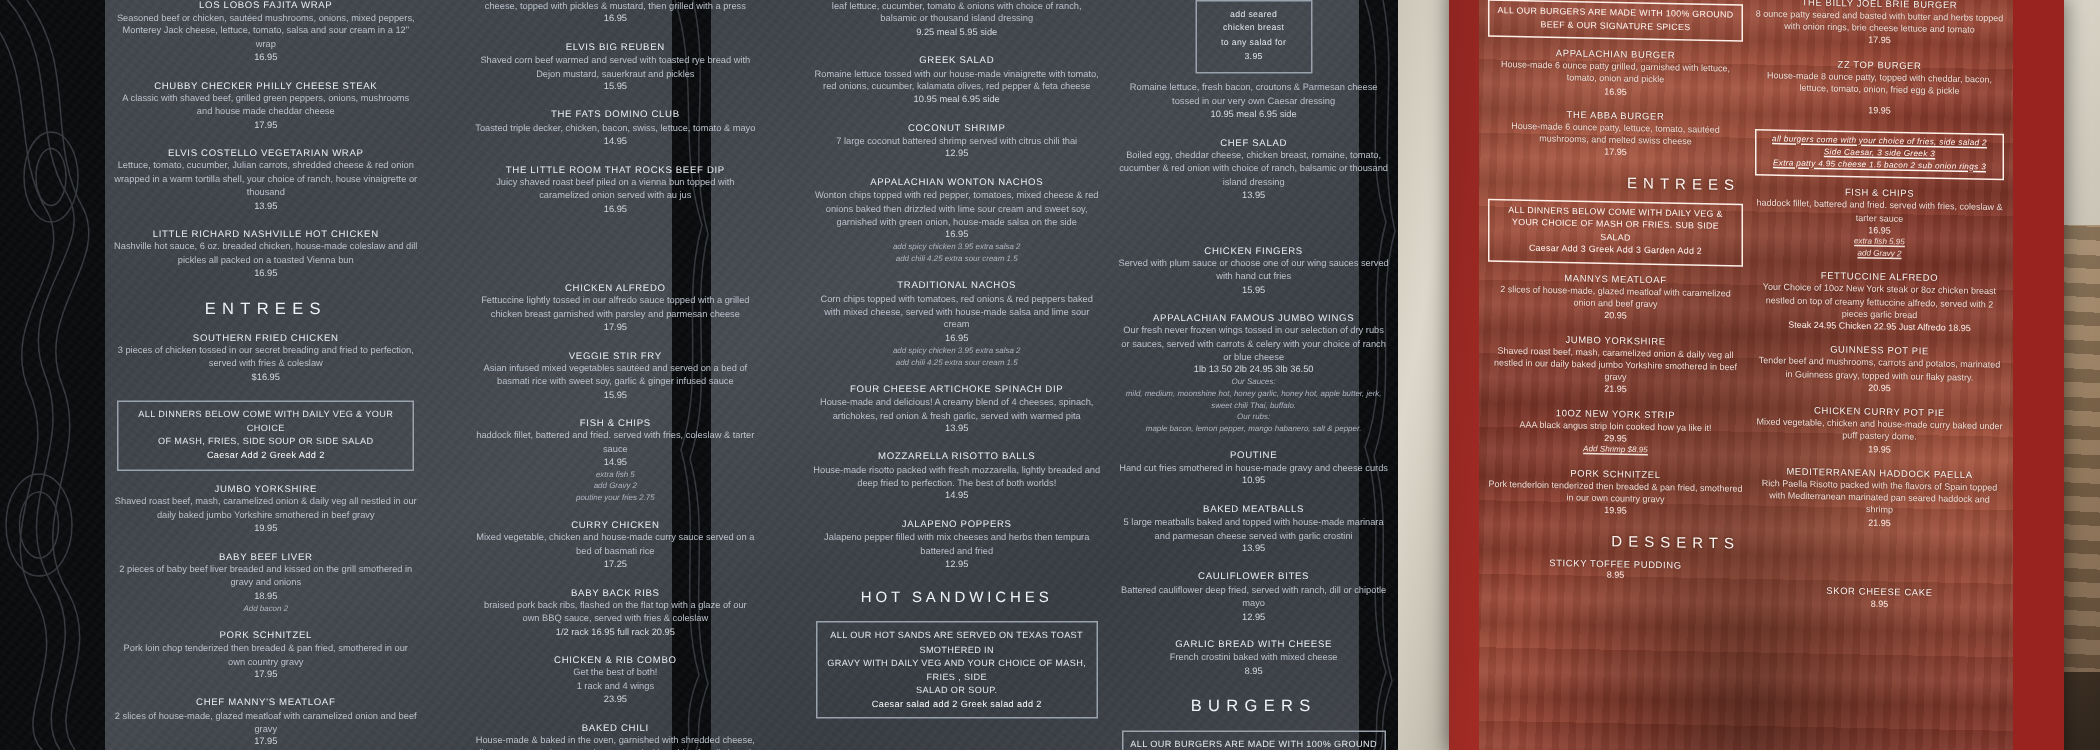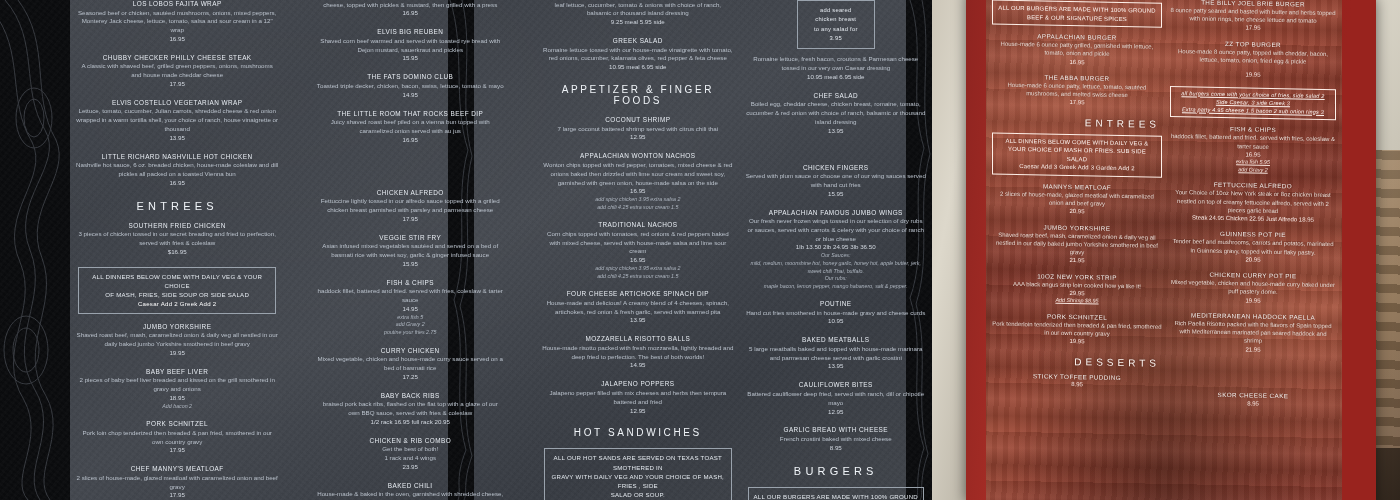--- a/index.html
+++ b/index.html
@@ -326,21 +326,20 @@
         <div class="item">
           <div class="idesc">leaf lettuce, cucumber, tomato &amp; onions with choice of ranch, balsamic or thousand island dressing</div>
           <div class="iprice">9.25 meal  5.95 side</div>
         </div>
         <div class="item">
           <div class="iname">GREEK SALAD</div>
           <div class="idesc">Romaine lettuce tossed with our house-made vinaigrette with tomato, red onions, cucumber, kalamata olives, red pepper &amp; feta cheese</div>
           <div class="iprice">10.95 meal  6.95 side</div>
         </div>
 
-        <div class="section-title sm">APPETIZER &amp; FINGER FOODS</div>
 
         <div class="item">
           <div class="iname">COCONUT SHRIMP</div>
           <div class="idesc">7 large coconut battered shrimp served with citrus chili thai</div>
           <div class="iprice">12.95</div>
         </div>
         <div class="item">
           <div class="iname">APPALACHIAN WONTON NACHOS</div>
           <div class="idesc">Wonton chips topped with red pepper, tomatoes, mixed cheese &amp; red onions baked then drizzled with lime sour cream and sweet soy, garnished with green onion, house-made salsa on the side</div>
           <div class="iprice">16.95</div>

